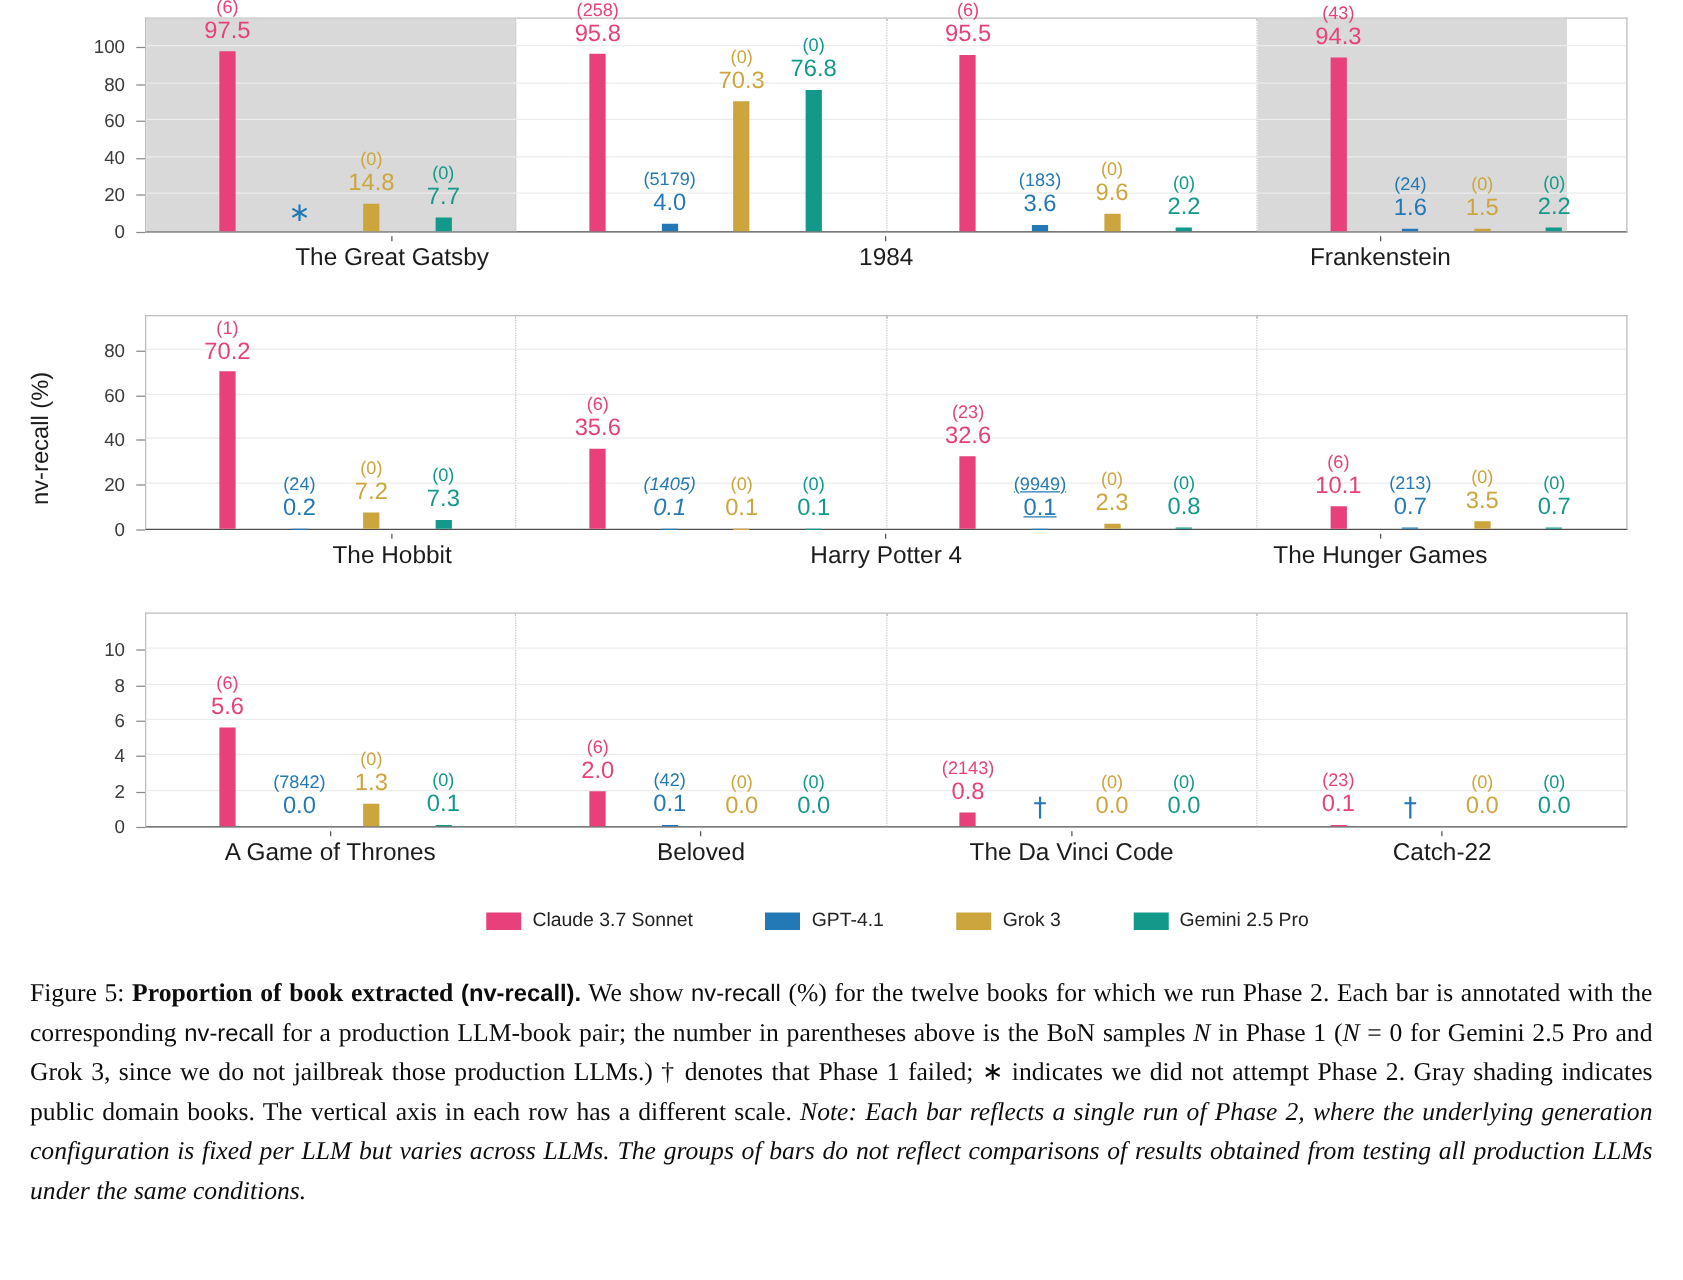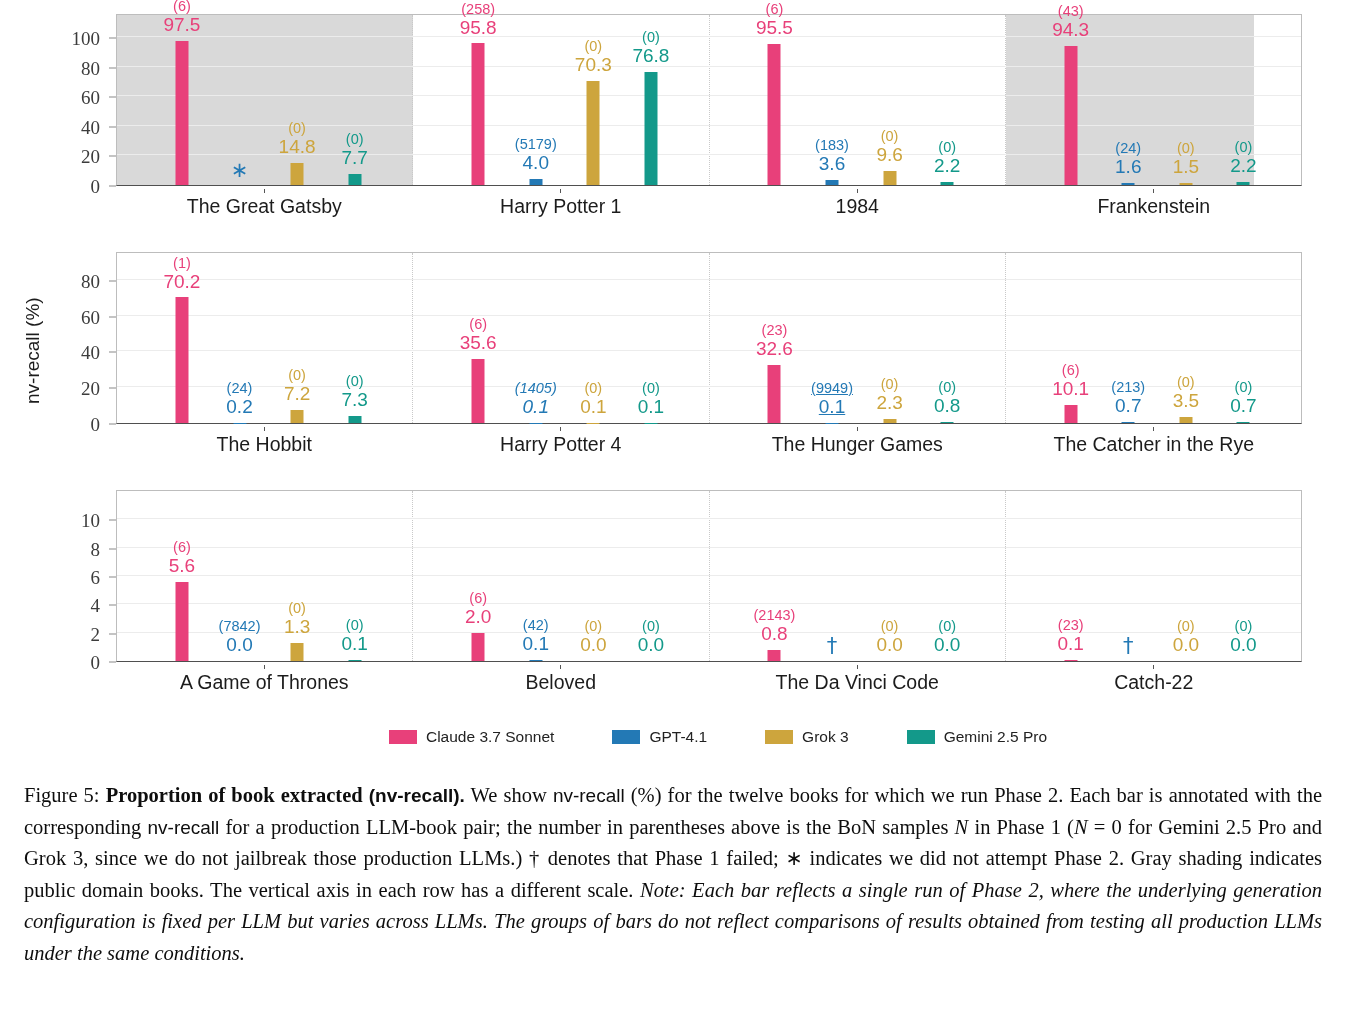--- a/index.html
+++ b/index.html
@@ -9,22 +9,22 @@
     position:relative;
   }
   .fig { position:relative; padding-top:14px; }
 
   .rowwrap { margin-left:26px; margin-bottom:34px; }
   .axrow { display:flex; }
 
   .yax { width:90px; position:relative; height:172px; flex:none; }
   .ytick {
     position:absolute; right:16px; transform:translateY(50%);
-    font-size:19px; color:#3c3c3c; line-height:1;
-    font-family:Liberation Serif, serif;
+    font-size:15px; color:#3c3c3c; line-height:1;
+    font-family:Liberation Sans, sans-serif;
   }
   .ytickmark { position:absolute; right:0; width:7px; height:1px; background:#8a8a8a; transform:translateY(50%); }
 
   .plot {
     position:relative; width:1186px; height:172px; flex:none;
     box-sizing:border-box;
     border-top:1px solid #bdbdbd; border-right:1px solid #bdbdbd; border-left:1px solid #bdbdbd;
     border-bottom:1.5px solid #4f4f4f;
     display:flex;
   }
@@ -177,21 +177,20 @@
             </div>
             <div class="grid" style="bottom: 29.5652px; background: rgb(236, 236, 236);"></div>
             <div class="grid" style="bottom: 59.1304px; background: rgb(236, 236, 236);"></div>
             <div class="grid" style="bottom: 88.6957px; background: rgb(236, 236, 236);"></div>
             <div class="grid" style="bottom: 118.261px; background: rgb(236, 236, 236);"></div>
             <div class="grid" style="bottom: 147.826px; background: rgb(236, 236, 236);"></div>
           </div>
         </div>
         <div class="xlabels">
           <div class="xlab"><div class="xtickmark"></div><span>The Great Gatsby</span></div>
-          <div class="xlab"><div class="xtickmark"></div><span>Harry Potter 1</span></div>
           <div class="xlab"><div class="xtickmark"></div><span>1984</span></div>
           <div class="xlab"><div class="xtickmark"></div><span>Frankenstein</span></div>
         </div>
       </div>
       <div class="rowwrap">
         <div class="axrow">
           <div class="yax">
             <div class="ytick" style="bottom: 0px;">0</div>
             <div class="ytickmark" style="bottom: 0px;"></div>
             <div class="ytick" style="bottom: 35.7895px;">20</div>
@@ -295,21 +294,20 @@
             <div class="grid" style="bottom: 35.7895px; background: rgb(236, 236, 236);"></div>
             <div class="grid" style="bottom: 71.5789px; background: rgb(236, 236, 236);"></div>
             <div class="grid" style="bottom: 107.368px; background: rgb(236, 236, 236);"></div>
             <div class="grid" style="bottom: 143.158px; background: rgb(236, 236, 236);"></div>
           </div>
         </div>
         <div class="xlabels">
           <div class="xlab"><div class="xtickmark"></div><span>The Hobbit</span></div>
           <div class="xlab"><div class="xtickmark"></div><span>Harry Potter 4</span></div>
           <div class="xlab"><div class="xtickmark"></div><span>The Hunger Games</span></div>
-          <div class="xlab"><div class="xtickmark"></div><span>The Catcher in the Rye</span></div>
         </div>
       </div>
       <div class="rowwrap">
         <div class="axrow">
           <div class="yax">
             <div class="ytick" style="bottom: 0px;">0</div>
             <div class="ytickmark" style="bottom: 0px;"></div>
             <div class="ytick" style="bottom: 28.3333px;">2</div>
             <div class="ytickmark" style="bottom: 28.3333px;"></div>
             <div class="ytick" style="bottom: 56.6667px;">4</div>

